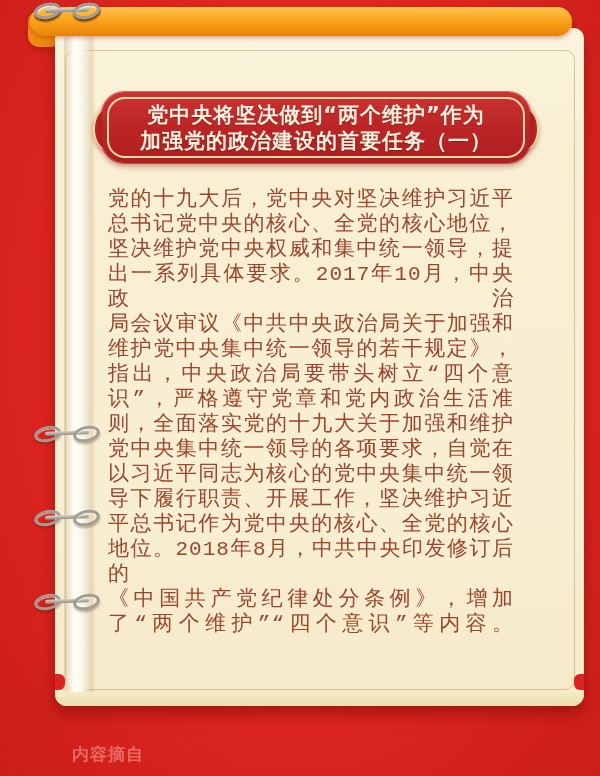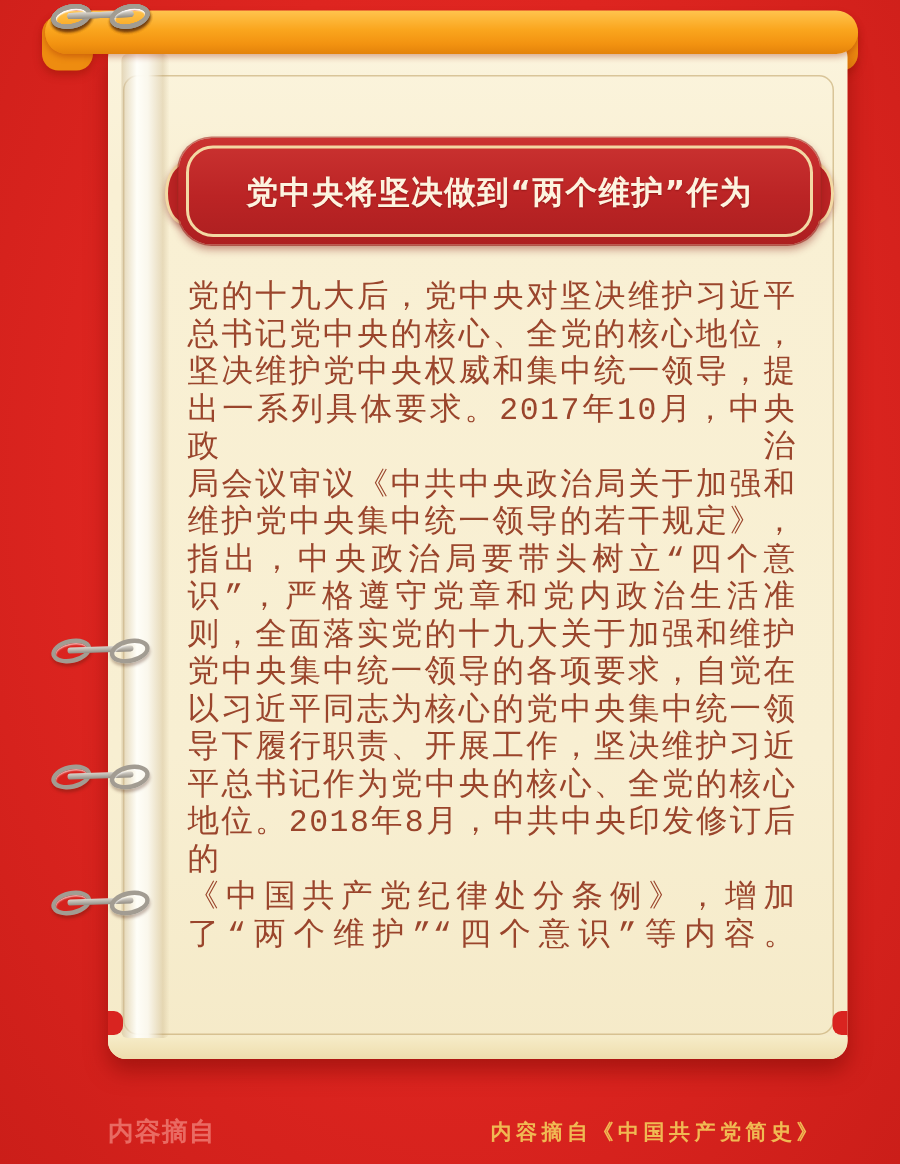--- a/index.html
+++ b/index.html
@@ -21,24 +21,25 @@
   .rod {
     position:absolute; left:30px; top:7px; width:542px; height:29px;
     border-radius:15px;
     background:linear-gradient(180deg,#ffc44e 0%, #faa51d 45%, #f29210 78%, #e3820b 100%);
     box-shadow:0 2px 4px rgba(150,30,0,.35);
     z-index:5;
   }
 
   
   .paper {
-    position:absolute; left:72px; top:28px; width:493px; height:678px;
+    position:absolute; left:55px; top:28px; width:493px; height:678px;
     background:linear-gradient(180deg,#fbf4dd 0%, #f9f0d4 14%, #f8efd2 70%, #f5eac8 100%);
     border-radius:10px 10px 12px 12px;
     box-shadow:0 8px 14px rgba(120,8,4,.5);
+    padding-left:36px;
   }
   .paper-base {
     position:absolute; left:0; right:0; bottom:0; height:15px;
     background:linear-gradient(180deg,#f6ecc8 0%, #eeddad 100%);
     border-radius:0 0 12px 12px;
   }
   .inner-frame {
     position:absolute; left:10px; right:9px; top:22px; bottom:16px;
     border:1.5px solid rgba(190,158,98,.55); border-radius:10px;
     pointer-events:none;
@@ -139,20 +140,21 @@
     <div class="inner-frame"></div>
     <div class="spine"></div>
 
     <div class="banner">
       <div class="banner-bump left"></div>
       <div class="banner-bump right"></div>
       <div class="banner-bg"></div>
       <div class="banner-frame"></div>
       <div class="banner-text">
         <span>党中央将坚决做到“两个维护”作为</span>
+        <span>加强党的政治建设的首要任务（一）</span>
       </div>
     </div>
 
     <div class="article">党的十九大后，党中央对坚决维护习近平
 总书记党中央的核心、全党的核心地位，
 坚决维护党中央权威和集中统一领导，提
 出一系列具体要求。2017年10月，中央政治
 局会议审议《中共中央政治局关于加强和
 维护党中央集中统一领导的若干规定》，
 指出，中央政治局要带头树立“四个意
@@ -186,15 +188,14 @@
       <div class="ring-bar"></div>
     </div>
   <div class="ring">
       <div class="ring-bar"></div>
     </div>
   <div class="ring">
       <div class="ring-bar"></div>
     </div>
 
   <div class="watermark">内容摘自</div>
-  <div class="source-note">内容摘自《中国共产党简史》</div>
 
 </div>
 
 </body></html>

